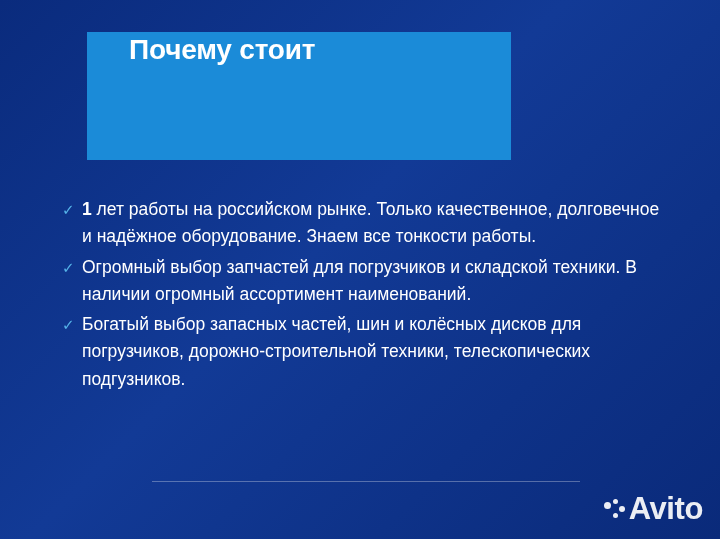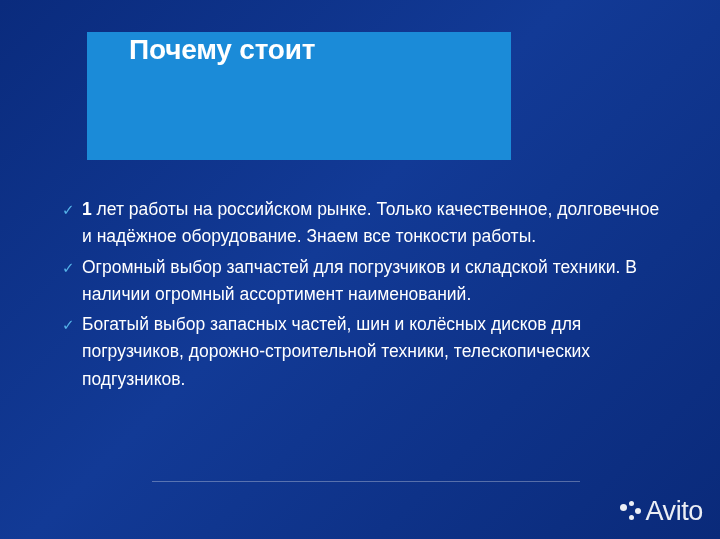--- a/index.html
+++ b/index.html
@@ -96,22 +96,22 @@
     position: absolute;
     background: #ffffff;
     border-radius: 50%;
   }
   .d1 { width: 7px; height: 7px; left: 0px;  top: 3px; }
   .d2 { width: 5px; height: 5px; left: 9px;  top: 0px; }
   .d3 { width: 5px; height: 5px; left: 9px;  top: 14px; }
   .d4 { width: 6px; height: 6px; left: 15px; top: 7px; }
   .wm-text {
     color: #ffffff;
-    font-size: 27px;
-    font-weight: normal;
+    font-size: 31px;
+    font-weight: bold;
     letter-spacing: -0.4px;
   }
 </style>
 </head>
 <body>
 
 <div class="slide">
 
   <div class="title-box">
     <div class="title-line">Почему стоит</div>

